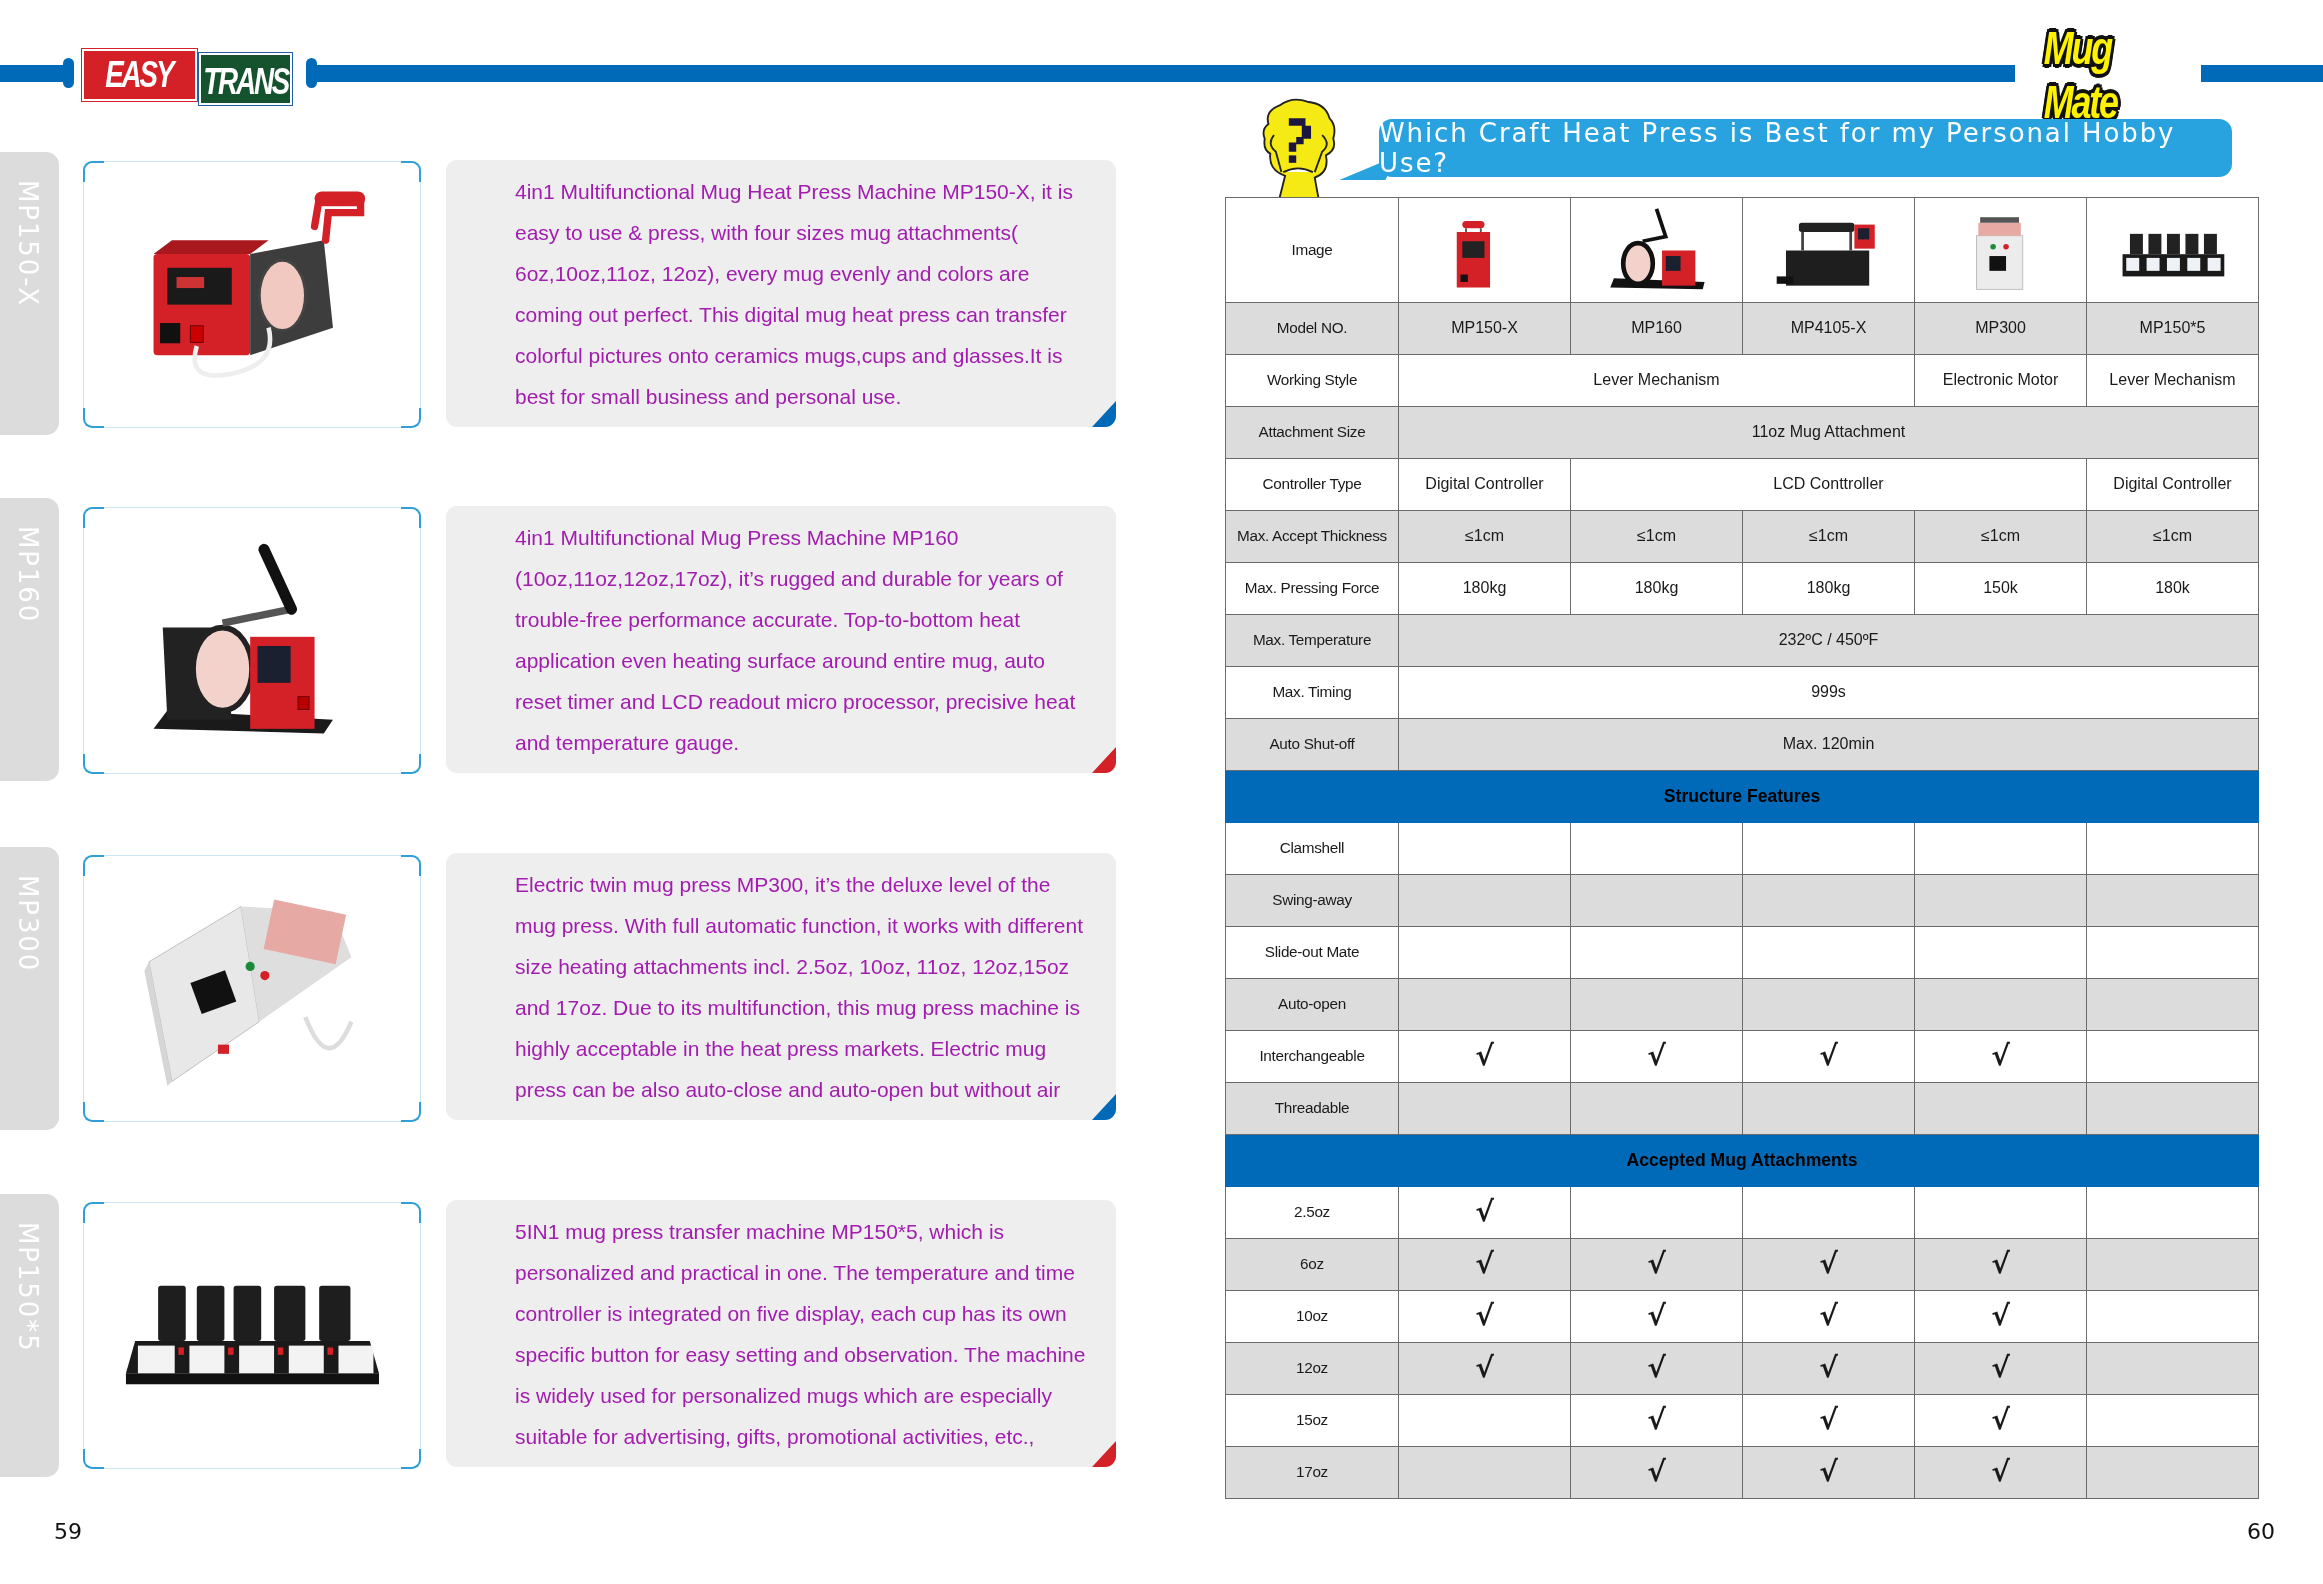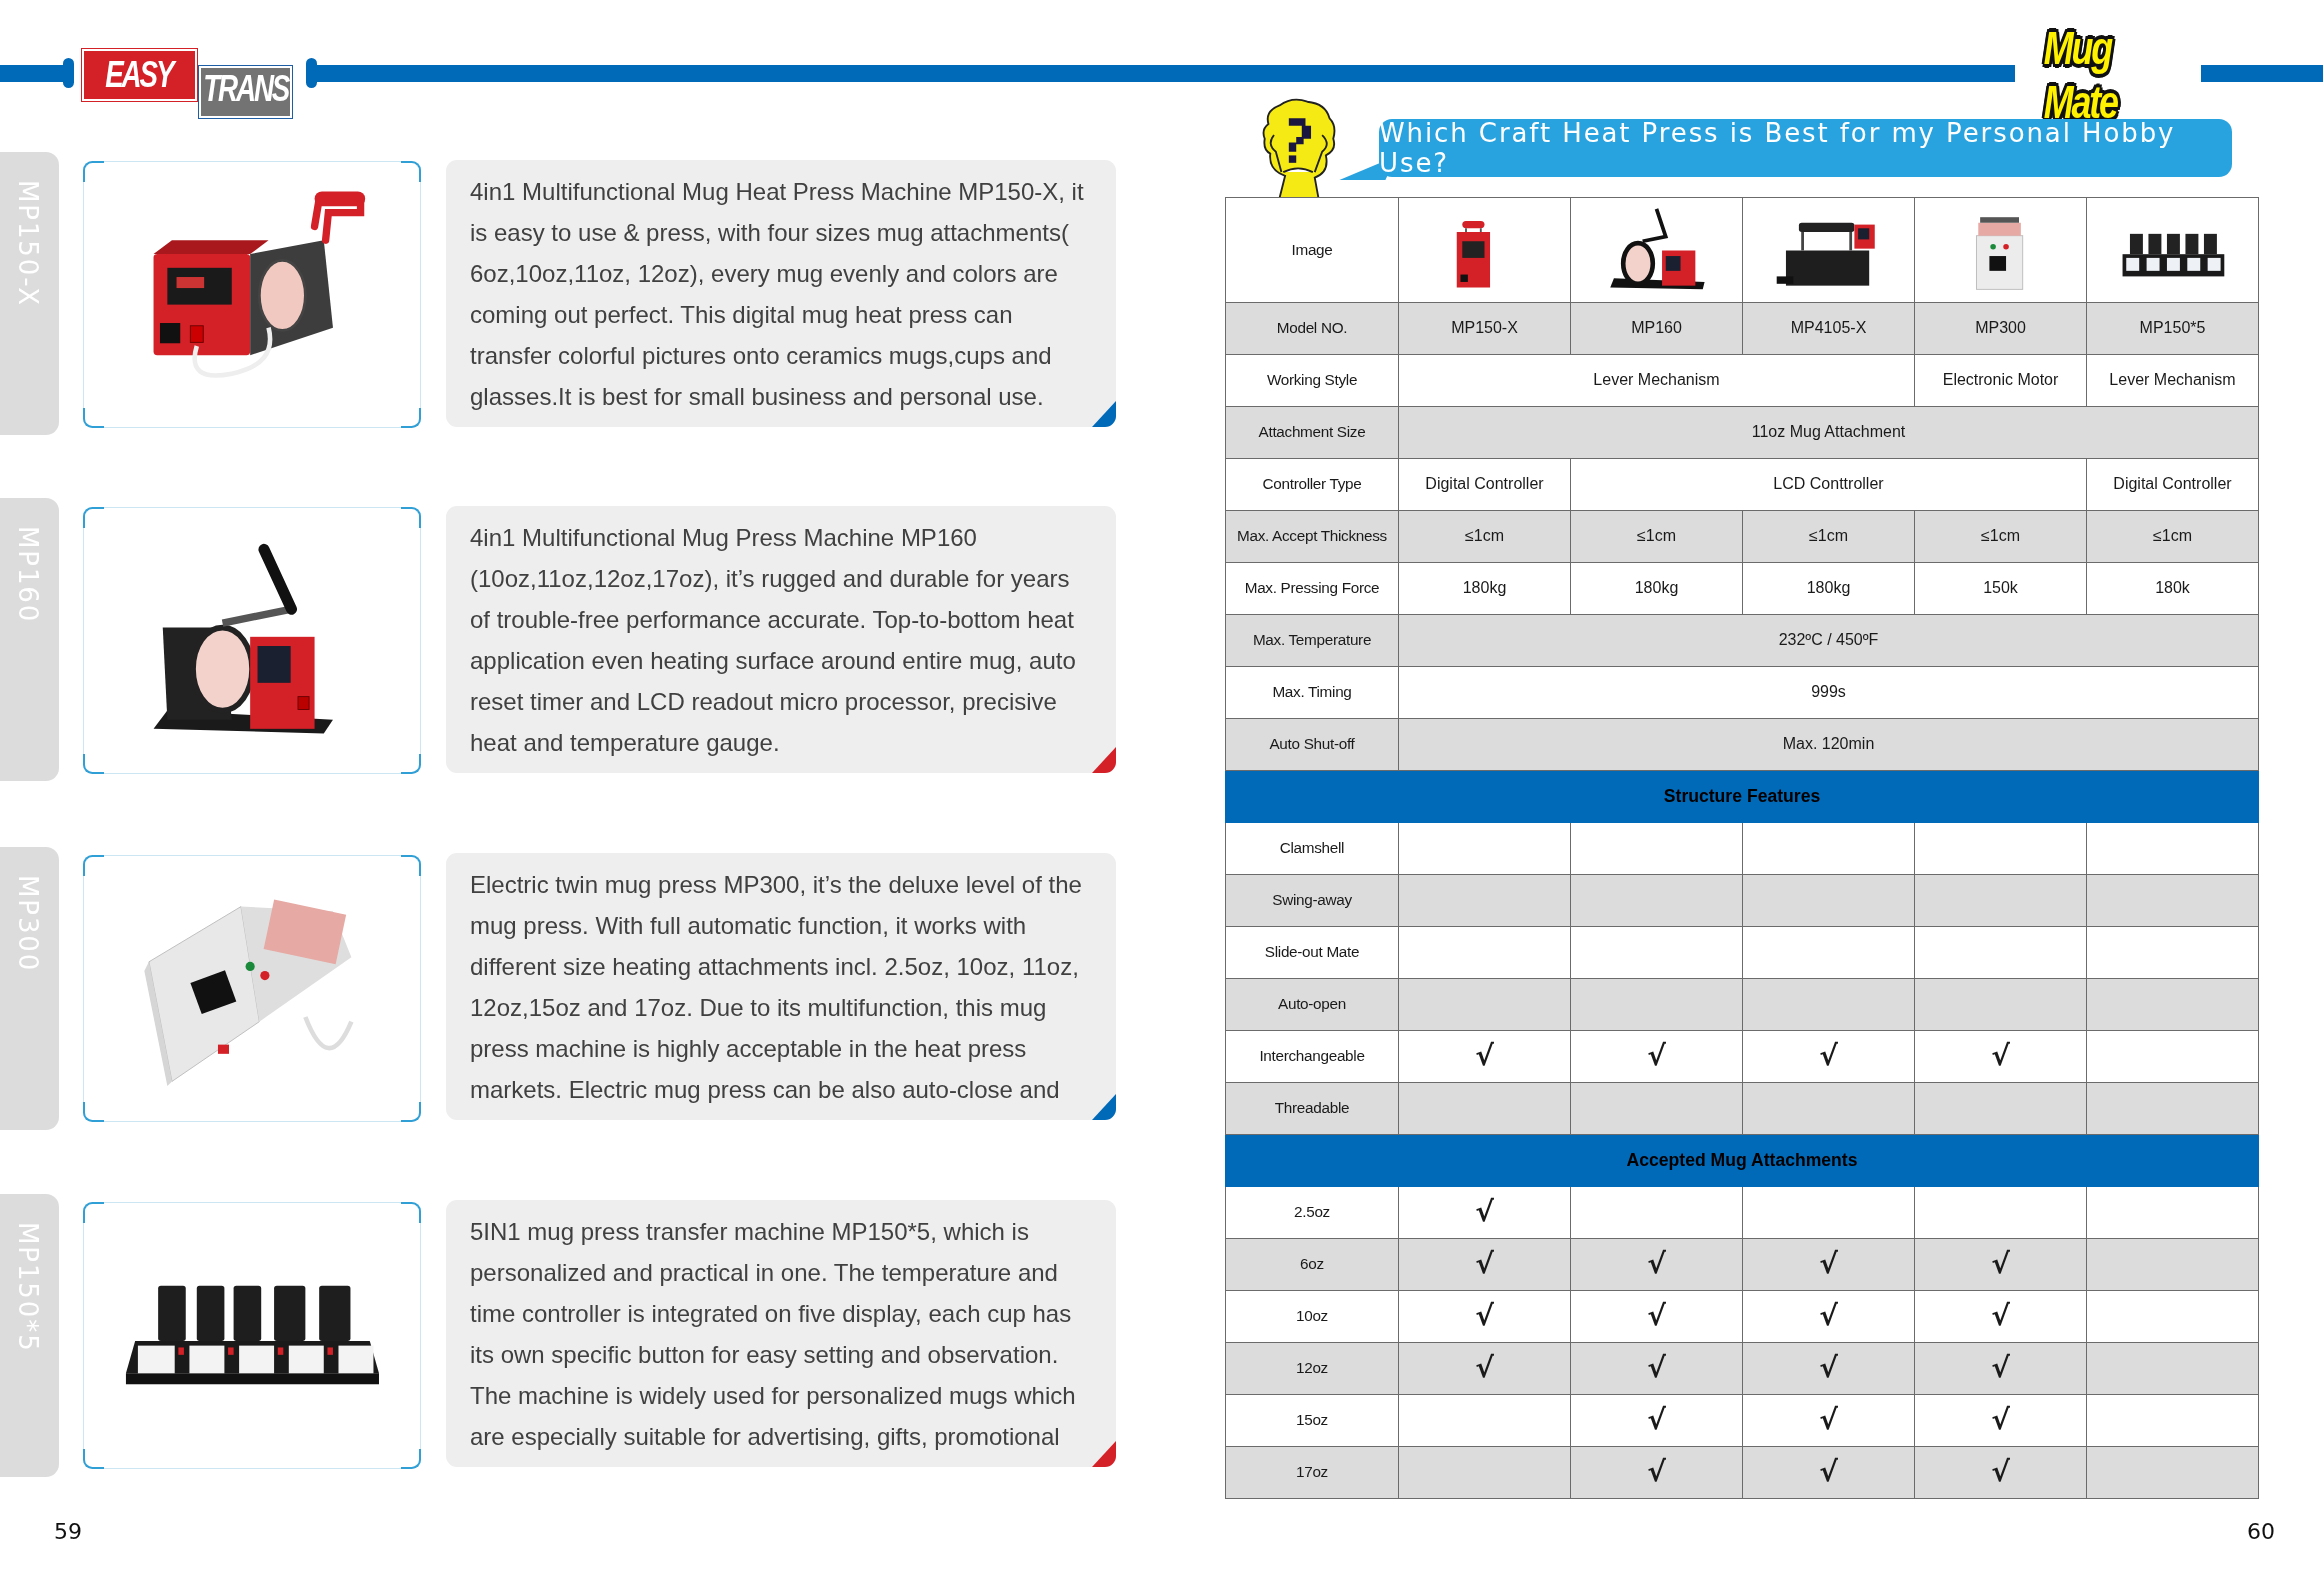--- a/index.html
+++ b/index.html
@@ -4,39 +4,39 @@
 <style>
   * { box-sizing: border-box; margin: 0; padding: 0; }
   html, body { width: 2324px; height: 1584px; background: #ffffff; overflow: hidden; }
   body { position: relative; font-family: "Liberation Sans", "DejaVu Sans", sans-serif; color: #1a1a1a; }
 
   
   .bar { position: absolute; background: #0069b8; height: 16.7px; top: 65px; }
   .bar-cap { position: absolute; top: 58px; width: 11px; height: 30px; background: #0069b8; border-radius: 5.6px; }
   .logo-easytrans { position: absolute; left: 78px; top: 42px; width: 223px; height: 63px; }
   .logo-easytrans .red { position: absolute; left: 3.7px; top: 7.4px; width: 115px; height: 52px; background: #d42027; border: 2.8px solid #fff; outline: 1.9px solid #d42027; display:flex; align-items:center; justify-content:center; }
-  .logo-easytrans .blue { position: absolute; left: 121px; top: 24px; width: 93px; height: 52px; background: #737373; border: 2.8px solid #fff; outline: 1.9px solid #1e5ea4; display:flex; align-items:flex-start; justify-content:center; }
+  .logo-easytrans .blue { position: absolute; left: 121px; top: 11px; width: 93px; height: 52px; background: #14532d; border: 2.8px solid #fff; outline: 1.9px solid #1e5ea4; display:flex; align-items:flex-end; justify-content:center; }
   .logo-easytrans span { color: #fff; font-family: "Liberation Sans", sans-serif; font-weight: bold; font-size: 37px; letter-spacing: -2.8px; transform: scaleX(0.75); display:inline-block; font-style: italic; }
   .logo-mugmate { position: absolute; left: 2025px; top: 48px; width: 171px; height: 54px; display:flex; align-items:center; justify-content:center; }
   .logo-mugmate span { font-family: "Liberation Sans", sans-serif; font-weight: bold; font-size: 46px; color: #fff200; font-style: italic; letter-spacing: -2.8px; transform: scaleX(0.78); display:inline-block;
     text-shadow: -2.8px -2.8px 0 #111, 2.8px -2.8px 0 #111, -2.8px 2.8px 0 #111, 2.8px 2.8px 0 #111, 0 3.7px 0 #111, 3.7px 0 0 #111, -3.7px 0 0 #111, 0 -3.7px 0 #111; }
 
   
   .side-tab { position: absolute; left: 0; width: 59px; height: 283px; background: #dcdcdc; border-radius: 0 13px 13px 0; }
   .side-tab span { position: absolute; left: 13px; top: 28px; writing-mode: vertical-rl; color: #ffffff; font-family: "DejaVu Sans", sans-serif; font-size: 26px; letter-spacing: 1.9px; }
   .photo-frame { position: absolute; left: 83px; width: 338px; height: 267px; border: 0.9px solid #cde6f3; border-radius: 9.3px; background: #fff; }
   .photo-frame .corner { position: absolute; width: 20.4px; height: 20.4px; border-color: #2f9fd6; border-style: solid; border-width: 0; }
   .photo-frame .tl { left: -0.9px; top: -0.9px; border-left-width: 2.8px; border-top-width: 2.8px; border-top-left-radius: 9.3px; }
   .photo-frame .tr { right: -0.9px; top: -0.9px; border-right-width: 2.8px; border-top-width: 2.8px; border-top-right-radius: 9.3px; }
   .photo-frame .bl { left: -0.9px; bottom: -0.9px; border-left-width: 2.8px; border-bottom-width: 2.8px; border-bottom-left-radius: 9.3px; }
   .photo-frame .br { right: -0.9px; bottom: -0.9px; border-right-width: 2.8px; border-bottom-width: 2.8px; border-bottom-right-radius: 9.3px; }
   .photo-frame svg { position: absolute; left: 0; top: 0; width: 100%; height: 100%; }
 
   .desc-box { position: absolute; left: 446px; width: 670px; height: 267px; background: #eeeeee; border-radius: 11px; padding: 11px 22px 0 24px; overflow: hidden; }
-  .desc-box p { font-family: "Liberation Sans", sans-serif; font-size: 24px; line-height: 41px; color: #404040; }
+  .desc-box p { font-family: "Liberation Sans", sans-serif; font-size: 21px; line-height: 41px; color: #a21caf; margin-left: 45px; }
   .desc-box .fold { position: absolute; right: 0; bottom: 0; width: 0; height: 0; border-style: solid; border-width: 0 0 26px 24px; border-color: transparent transparent #0069b8 transparent; }
   .desc-box .fold.red { border-color: transparent transparent #d42027 transparent; }
 
   .page-num { position: absolute; top: 1519px; font-family: "DejaVu Sans", sans-serif; font-size: 22px; color: #111; }
 
   
   .mascot { position: absolute; left: 1261px; top: 98px; width: 76px; height: 100px; }
   .bubble { position: absolute; left: 1379px; top: 119px; width: 853px; height: 58px; background: #29a3df; border-radius: 13px; display: flex; align-items: center; justify-content: center; }
   .bubble-tail { position: absolute; left: 1345px; top: 156px; width: 0; height: 0; border-style: solid; border-width: 0 0 24px 46px; border-color: transparent transparent #29a3df transparent; transform: skewX(-25deg); }
   .bubble span { color: #fff; font-family: "DejaVu Sans", sans-serif; font-size: 26px; letter-spacing: 1.9px; }

